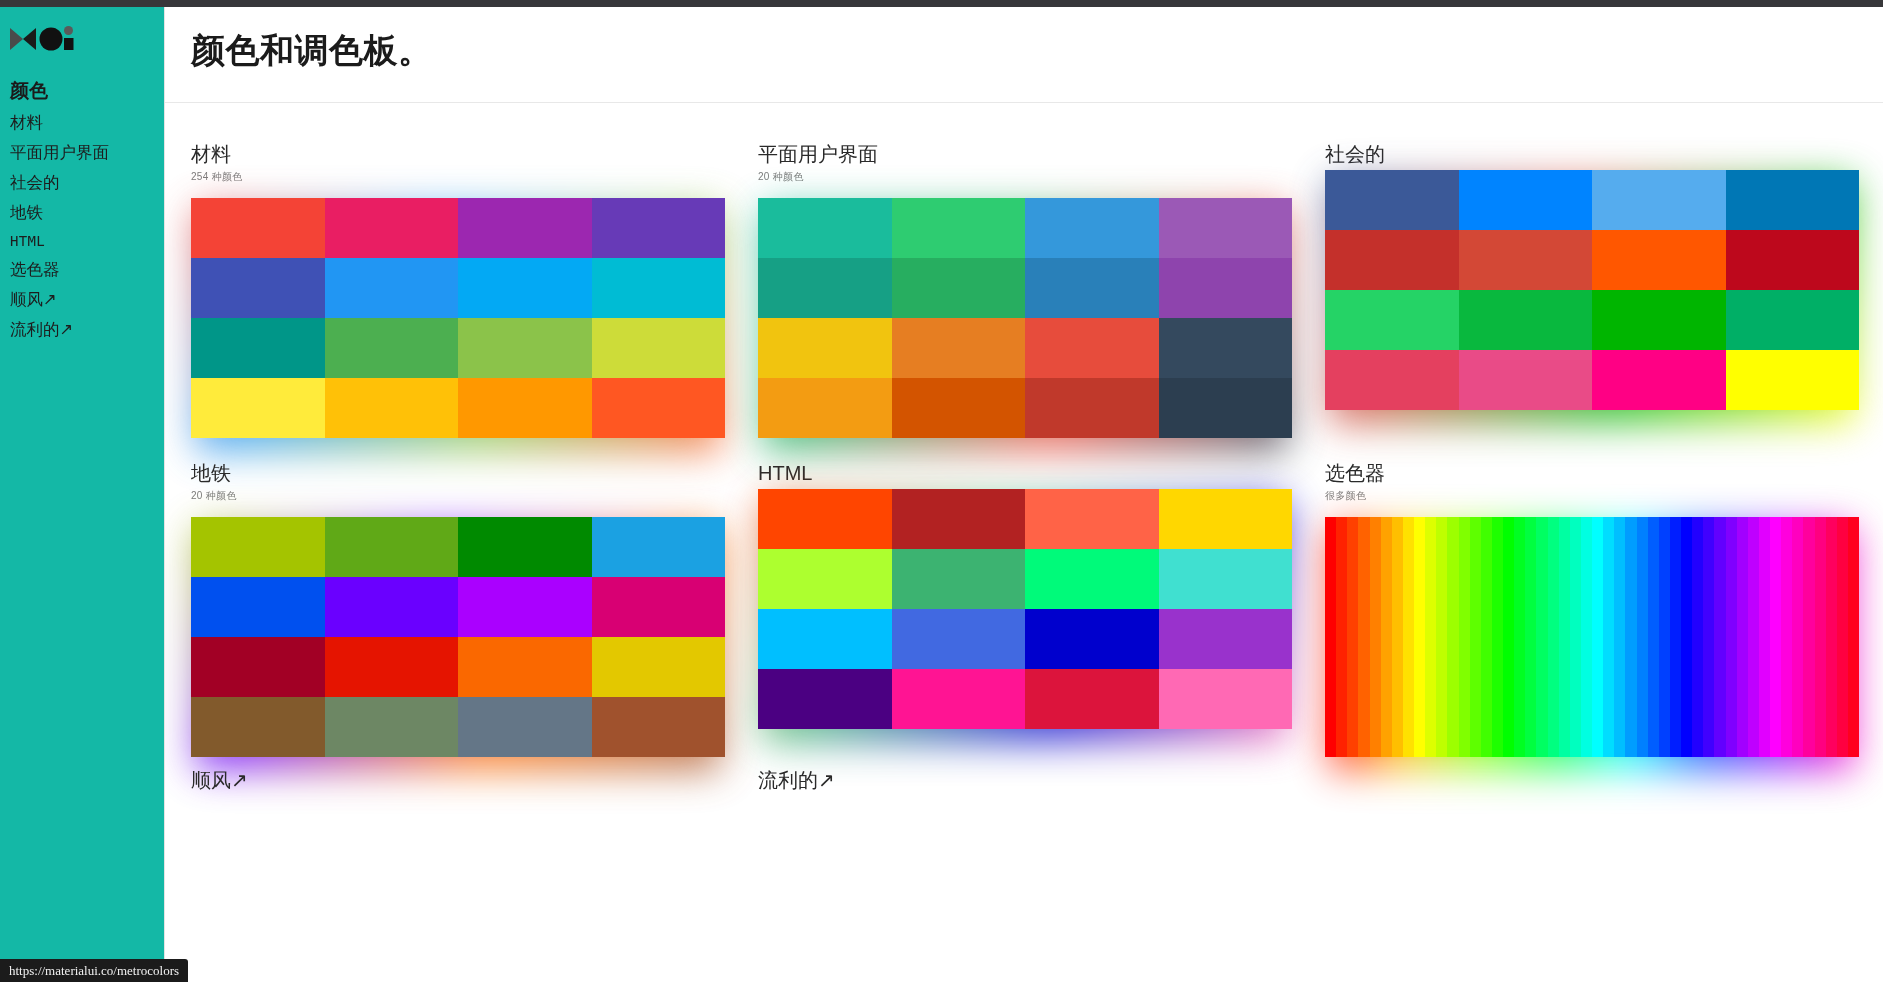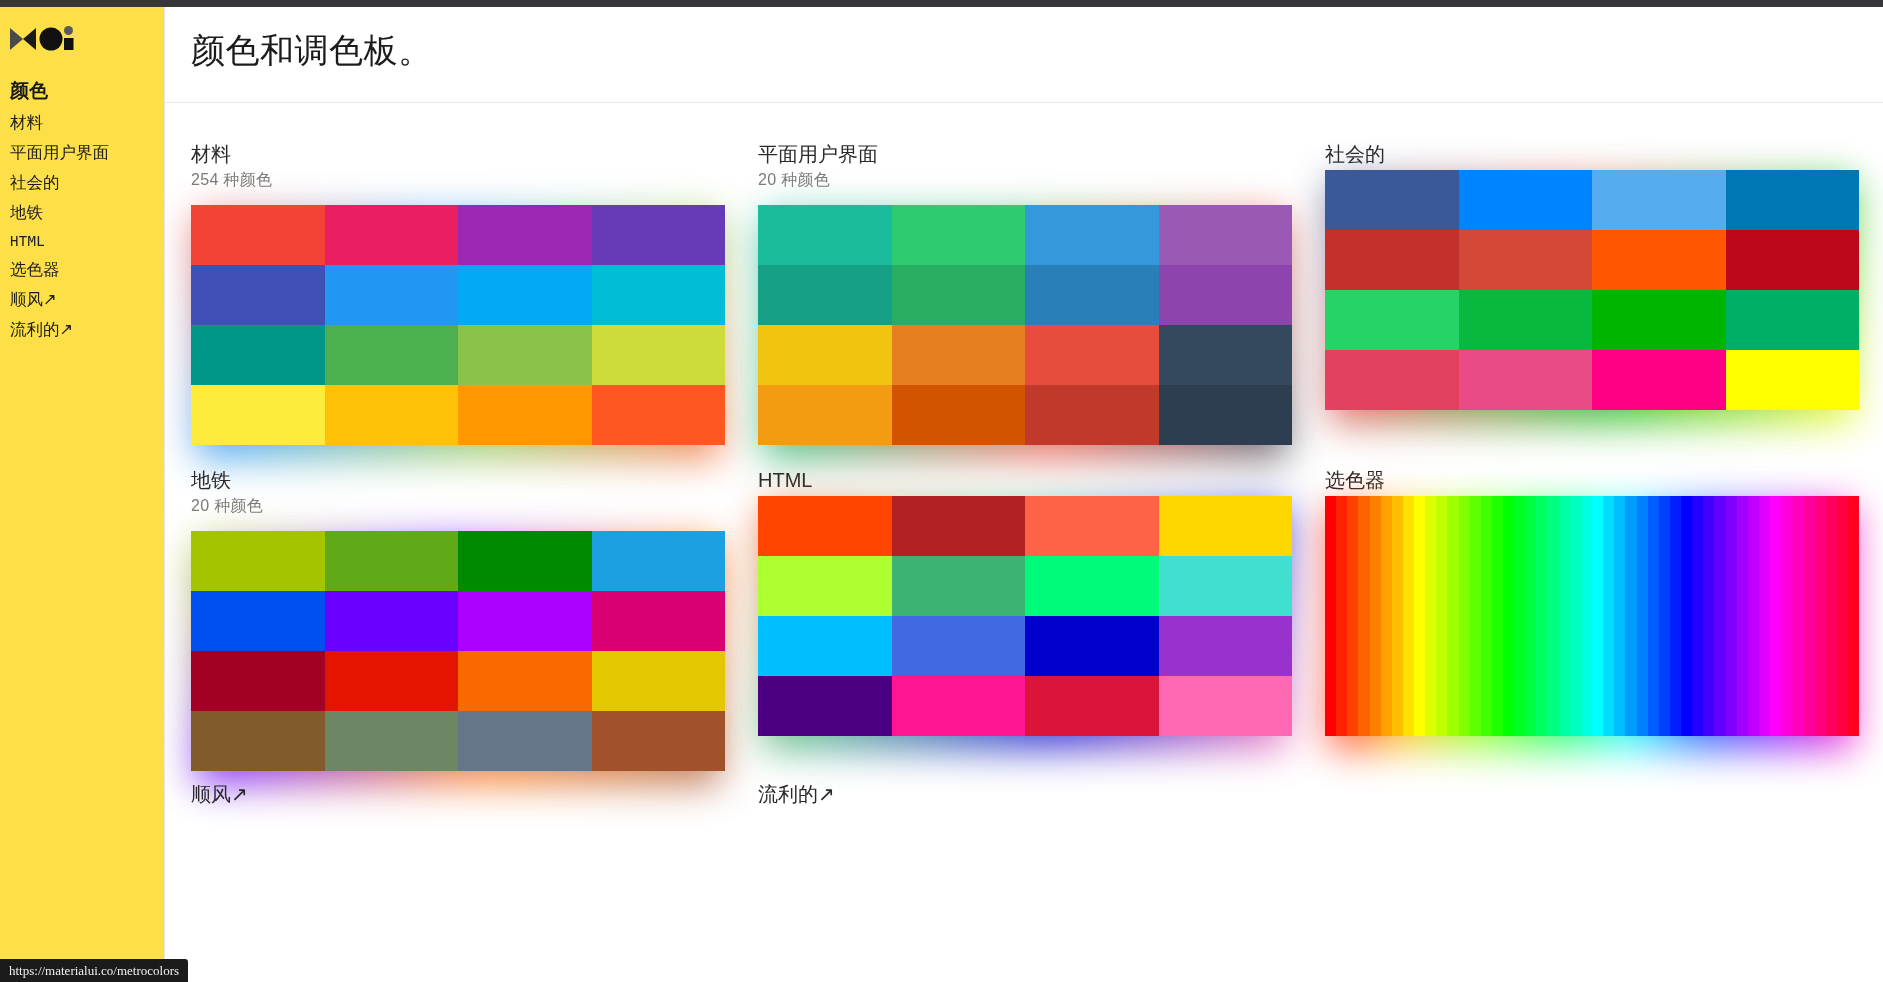--- a/index.html
+++ b/index.html
@@ -13,21 +13,21 @@
 
   
   .chrome-strip {
     position: absolute; top: 0; left: 0; width: 1883px; height: 7px;
     background: #37373a; z-index: 40;
   }
 
   
   .sidebar {
     width: 164px; flex: 0 0 164px; height: 982px;
-    background: #fde047; padding: 14px 0 0 4px;
+    background: #14b8a6; padding: 14px 0 0 4px;
     position: relative; z-index: 5;
   }
   .logo { margin: 8px 0 18px 6px; display: flex; align-items: center; gap: 3px; height: 34px; }
   .logo svg { display: block; }
 
   .nav-group { margin-bottom: 0; }
   .nav-head {
     font-size: 19px; font-weight: bold; color: #1a1a1a;
     padding: 4px 0 4px 6px; line-height: 1.35;
   }
@@ -39,33 +39,33 @@
   .nav-spacer { height: 22px; }
 
   
   .main { flex: 1; height: 982px; position: relative; background: #fff;
           border-left: 1px solid #e3e3e3; overflow: hidden; }
 
   .page-header {
     height: 103px; border-bottom: 1px solid #e8e8e8;
     display: flex; align-items: center; padding-left: 26px;
   }
-  .page-title { font-size: 34px; color: #1b1b1b; font-weight: normal; letter-spacing: .5px; text-align: center; }
+  .page-title { font-size: 34px; color: #1b1b1b; font-weight: bold; letter-spacing: .5px; text-align: center; }
 
   .grid {
     padding: 38px 24px 0 26px;
     display: grid;
     grid-template-columns: repeat(3, 1fr);
     column-gap: 33px;
     row-gap: 22px;
   }
 
   .card { position: relative; }
   .card-title { font-size: 20px; color: #2a2a2a; line-height: 1.3; margin-bottom: 3px; }
-  .card-sub { font-size: 16px; color: #7b7b7b; letter-spacing: .3px; margin-bottom: 14px; }
+  .card-sub { font-size: 10px; color: #7b7b7b; letter-spacing: .3px; margin-bottom: 14px; }
 
   .swatch-wrap { position: relative; }
   .swatch-glow {
     position: absolute; left: 4px; right: 4px; top: 10px; bottom: -14px;
     filter: blur(19px); opacity: .75; z-index: 0; border-radius: 6px;
   }
   .swatches {
     position: relative; z-index: 1;
     display: grid; grid-template-columns: repeat(4, 1fr);
     grid-auto-rows: 60px; width: 100%;
@@ -247,20 +247,21 @@
               <div class="sw" style="background: rgb(153, 50, 204);"></div>
               <div class="sw" style="background: rgb(75, 0, 130);"></div>
               <div class="sw" style="background: rgb(255, 20, 147);"></div>
               <div class="sw" style="background: rgb(220, 20, 60);"></div>
               <div class="sw" style="background: rgb(255, 105, 180);"></div>
             </div>
           </div>
         </div>
         <div class="card">
           <div class="card-title">选色器</div>
+          <div class="card-sub">很多颜色</div>
           <div class="swatch-wrap">
             <div class="swatch-glow" style="background: linear-gradient(90deg, rgb(255, 0, 0), rgb(255, 191, 0), rgb(128, 255, 0), rgb(0, 255, 64), rgb(0, 255, 255), rgb(0, 64, 255), rgb(128, 0, 255), rgb(255, 0, 191));"></div>
             <div class="picker">
               <i style="background: rgb(255, 0, 0);"></i>
               <i style="background: rgb(255, 34, 0);"></i>
               <i style="background: rgb(255, 64, 0);"></i>
               <i style="background: rgb(255, 98, 0);"></i>
               <i style="background: rgb(255, 128, 0);"></i>
               <i style="background: rgb(255, 162, 0);"></i>
               <i style="background: rgb(255, 191, 0);"></i>

